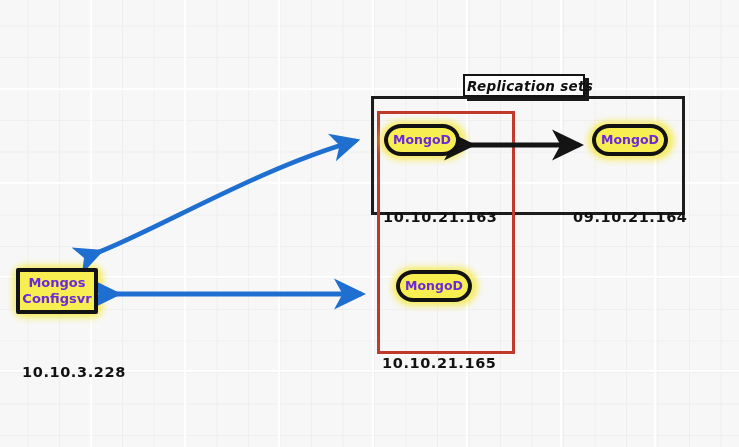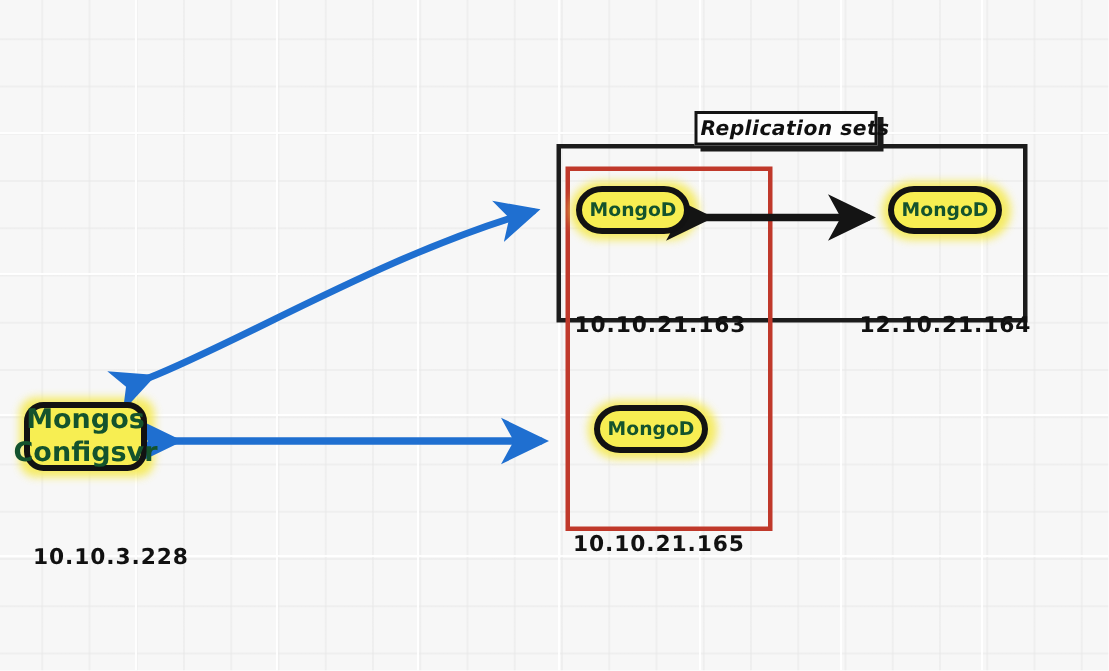--- a/index.html
+++ b/index.html
@@ -88,33 +88,33 @@
   
   .node {
     position: absolute;
     box-sizing: border-box;
     background: #f7ee52;
     border: 4px solid #121212;
     display: flex;
     flex-direction: column;
     align-items: center;
     justify-content: center;
-    color: #14532d;
+    color: #6d28d9;
     font-family: "DejaVu Sans", sans-serif;
     font-weight: 700;
     line-height: 1.25;
     text-align: center;
   }
   .node.pill {
     border-radius: 26px / 24px;
     font-size: 12.5px;
   }
   .node.rect {
-    border-radius: 13px;
-    font-size: 18px;
+    border-radius: 2px;
+    font-size: 13px;
   }
   .node-glow {
     position: absolute;
     background: #f5e94a;
     filter: blur(3px);
     opacity: 0.85;
   }
 
   #node-163 { left: 384px; top: 124px; width: 76px; height: 32px; }
   #node-164 { left: 592px; top: 124px; width: 76px; height: 32px; }
@@ -197,19 +197,19 @@
   <div class="node pill" id="node-165">
     <span>MongoD</span>
   </div>
 
   <div class="node rect" id="node-mongos">
     <span>Mongos</span>
     <span>Configsvr</span>
   </div>
 
   <div class="ip-label" id="ip-163">10.10.21.163</div>
-  <div class="ip-label" id="ip-164">12.10.21.164</div>
+  <div class="ip-label" id="ip-164">09.10.21.164</div>
   <div class="ip-label" id="ip-165">10.10.21.165</div>
   <div class="ip-label" id="ip-mongos">10.10.3.228</div>
 
   <div class="caption" id="caption-replication">Replication sets</div>
 
 </div>
 
 </body></html>

